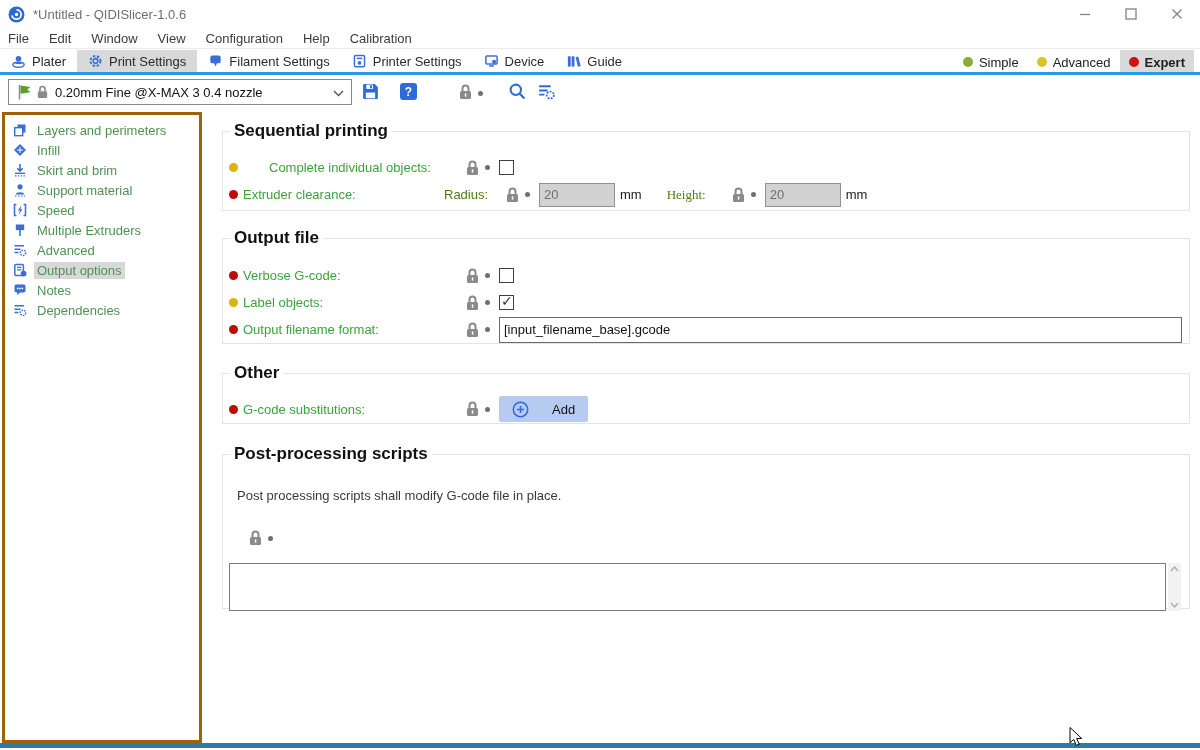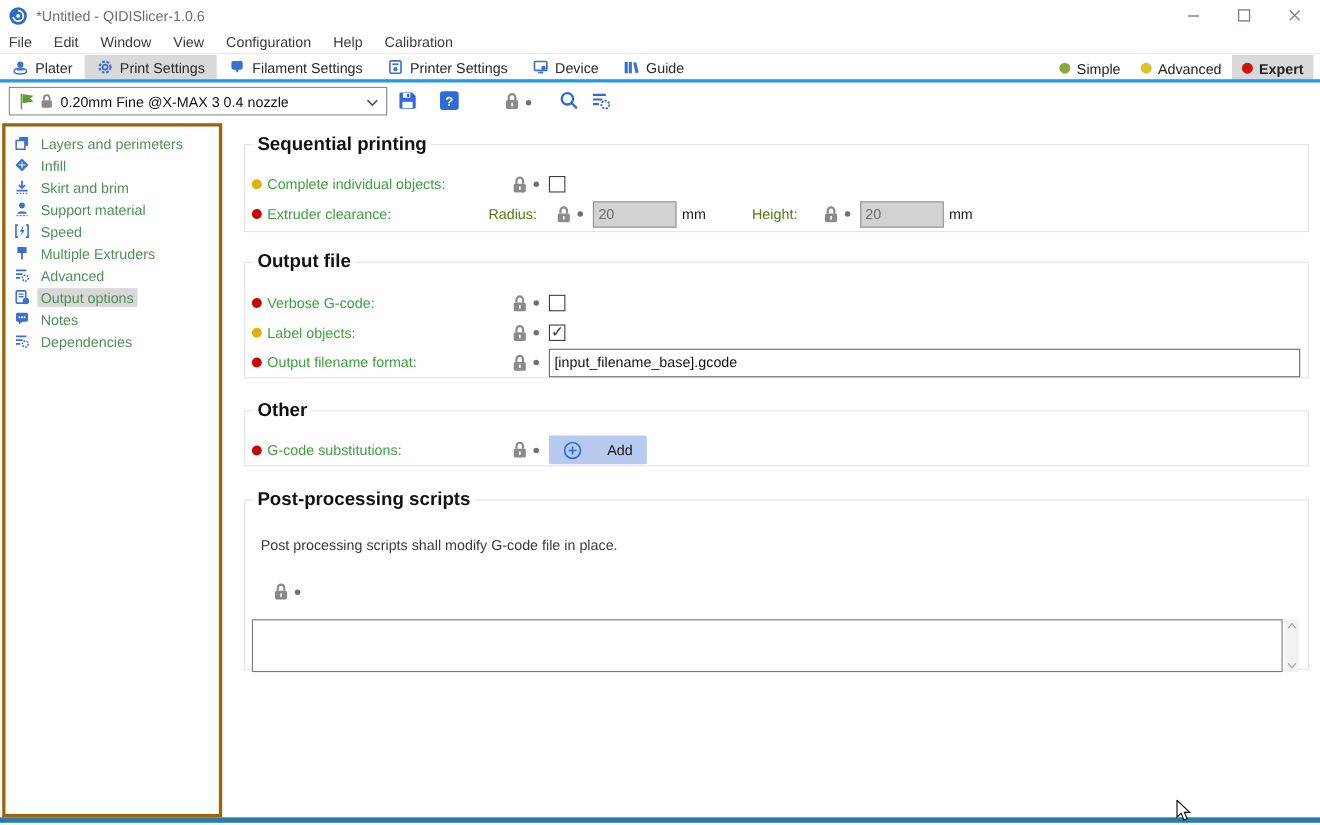--- a/index.html
+++ b/index.html
@@ -52,32 +52,32 @@
   .side-ic { width:15px; height:15px; flex:0 0 15px; display:inline-flex; align-items:center; justify-content:center; }
   
   .main { position:absolute; left:222px; top:112px; width:968px; height:631px; }
   fieldset.group { position:absolute; left:0; width:968px; border:1px solid #e4e4e4; margin:0; padding:0 6px; background:#fff; }
   fieldset.group legend { font-weight:bold; color:#111; padding:0 4px; margin-left:1px; font-size:17px; }
   .fs-seq { top:9px; height:90px; }
   .fs-out { top:116px; height:116px; }
   .fs-other { top:251px; height:61px; }
   .fs-post { top:332px; height:165px; }
   .opt-row { position:relative; height:27px; display:flex; align-items:center; }
-  .opt-row.first-seq { margin-top:13px; }
+  .opt-row.first-seq { margin-top:13px;gap:26px; }
   .opt-row.first-out { margin-top:14px; }
   .opt-row.first-other { margin-top:12px; height:28px; }
   .mod-dot { width:9px; height:9px; border-radius:50%; flex:0 0 9px; margin-right:5px; }
   .mod-yellow { background:#dcb20c; }
   .mod-red { background:#c00a0a; }
   .opt-label { color:#3da23d; }
   .controls { position:absolute; left:237px; top:50%; transform:translateY(-50%); display:flex; align-items:center; }
   .controls.ec { left:215px; }
   .sub-label { color:#4d7c0f; }
   .sub-w1 { width:62px; }
-  .sub-h { margin-left:42px; width:65px; }
+  .sub-h { margin-left:25px; width:65px;font-family:Liberation Serif, serif; }
   .lock-ic { margin-right:6px; line-height:0; }
   .blind-dot { width:5px; height:5px; border-radius:50%; background:#6f6f6f; margin-right:9px; flex:0 0 5px; }
   .checkbox { width:15px; height:15px; border:1px solid #3f3f3f; background:#fff; position:relative; display:inline-block; }
   .checkbox.checked::after { content:"✓"; position:absolute; left:1px; top:-3px; font-size:14px; color:#333; }
   .num-input { width:76px; height:24px; background:#d2d2d2; border:1px solid #919191; color:#6d6d6d; font-size:13px; padding:0 4px; font-family:"Liberation Sans", sans-serif; }
   .unit { margin-left:5px; color:#1a1a1a; }
   .text-input { width:683px; height:26px; border:1px solid #6a6a6a; font-size:13px; padding:12px 4px; color:#111; font-family:"Liberation Sans", sans-serif; }
   .add-btn { height:26px; display:flex; align-items:center; gap:23px; padding:0 13px; background:#b7cbf1; border:none; border-radius:2px; font-size:13px; color:#111; font-family:"Liberation Sans", sans-serif; }
   .post-desc { margin:24px 0 0 8px; color:#3a3a3a; }
   .post-lockrow { margin:27px 0 0 20px; display:flex; align-items:center; }

